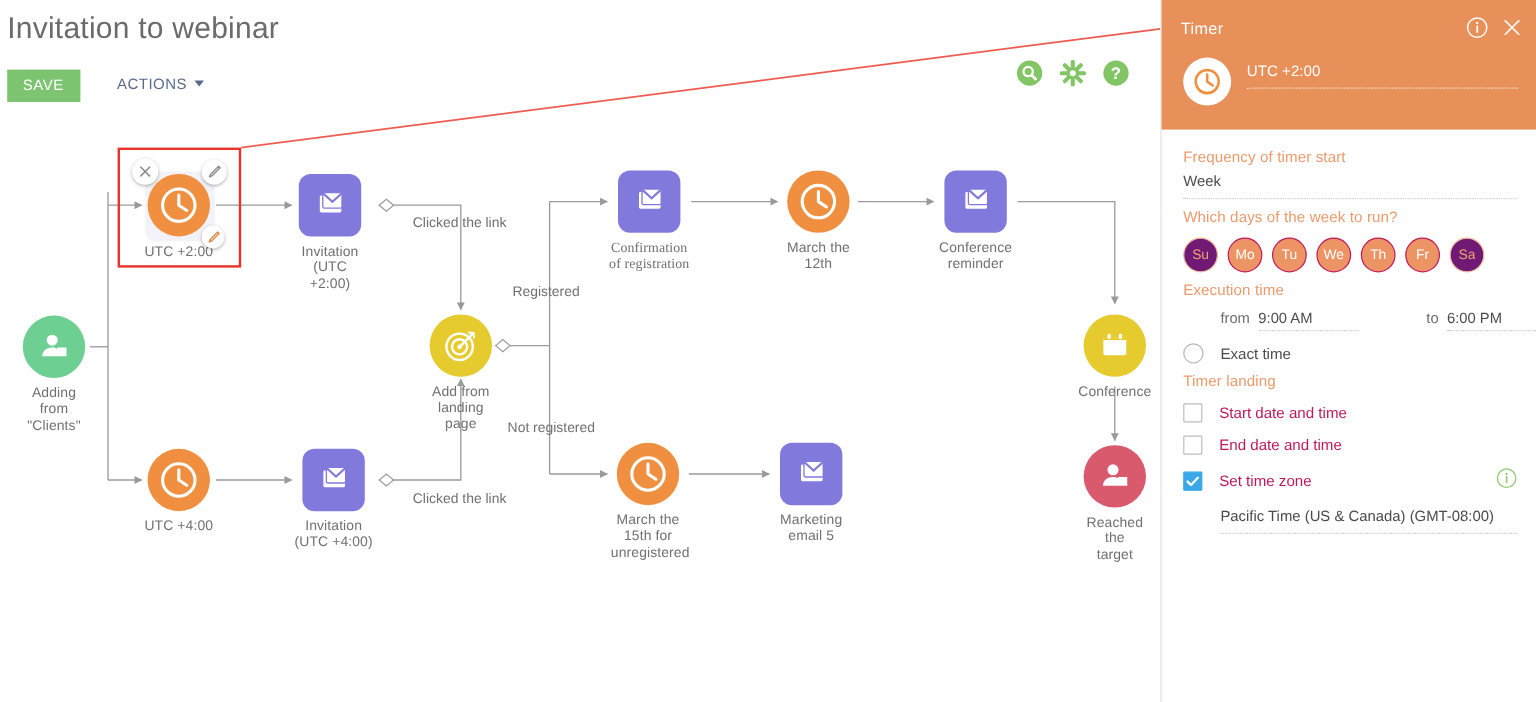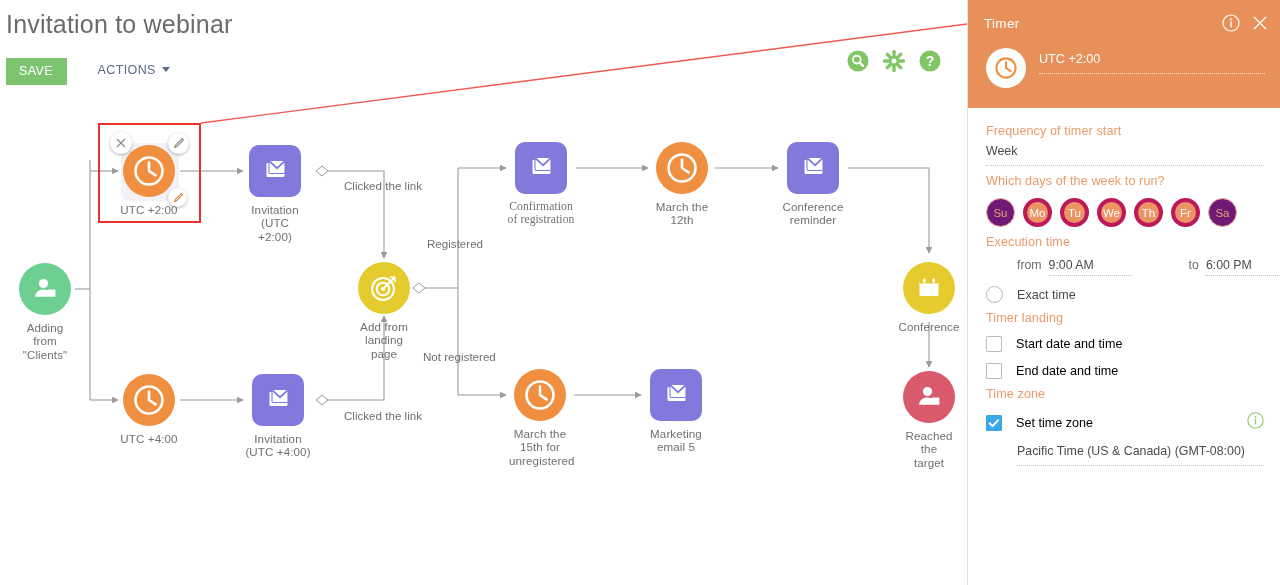--- a/index.html
+++ b/index.html
@@ -114,21 +114,21 @@
   .dotted-value {
     font-size: 12.4px; color: #4b4b4b; padding-bottom: 7px;
     border-bottom: 1px dotted #c9c9c9;
   }
   #day-chips { display: flex; gap: 8px; margin-top: 10px; }
   .day-chip {
     width: 29px; height: 29px; border-radius: 50%;
     display: flex; align-items: center; justify-content: center;
     font-size: 11.5px; cursor: pointer; user-select: none;
   }
-  .day-chip.on { background: #ed9464; color: #fff; border: 4px solid #be185d; }
+  .day-chip.on { background: #ed9464; color: #fff; border: 1px solid #be185d; }
   .day-chip.off { background: #701a75; color: #eca173; border: 1px solid #f0bb9c; }
 
   .radio-row { display: flex; align-items: center; margin-top: 10px; cursor: pointer; }
   .radio {
     width: 17px; height: 17px; border-radius: 50%; border: 1px solid #b6b6b6;
     background: #fff; margin-right: 14px; flex: none; position: relative;
   }
   .radio.on::after {
     content: ""; position: absolute; left: 3.5px; top: 3.5px;
     width: 8px; height: 8px; border-radius: 50%; background: #8f8f8f;
@@ -142,21 +142,21 @@
     padding-bottom: 3px; min-width: 84px;
   }
   .time-field.to-field { min-width: 98px; }
 
   .check-row { display: flex; align-items: center; margin-top: 11px; cursor: pointer; }
   .checkbox {
     width: 16px; height: 16px; border: 1px solid #bdbdbd; background: #fff;
     margin-right: 14px; flex: none; position: relative; border-radius: 1px;
   }
   .checkbox.on { background: #3aa7e8; border-color: #3aa7e8; }
-  .check-label { font-size: 12.6px; color: #000000; }
+  .check-label { font-size: 12.6px; color: #be185d; }
   #tz-info-icon { margin-left: auto; cursor: pointer; }
   #tz-value {
     margin-left: 31px; margin-top: 11px; font-size: 12.4px; color: #4b4b4b;
     border-bottom: 1px dotted #c9c9c9; padding-bottom: 7px;
   }
 </style>
 </head>
 <body>
 
 <div id="app">
@@ -482,21 +482,20 @@
       <div class="field-label">Timer landing</div>
       <div class="check-row">
         <span class="checkbox"></span>
         <span class="check-label">Start date and time</span>
       </div>
       <div class="check-row">
         <span class="checkbox"></span>
         <span class="check-label">End date and time</span>
       </div>
 
-      <div class="field-label">Time zone</div>
       <div class="check-row">
         <span class="checkbox on">
           <svg width="14" height="14" viewBox="0 0 14 14" style="position:absolute;left:0;top:0;">
               <path d="M2.6 7.3 L5.5 10.1 L11.2 4.1" fill="none" stroke="#fff" stroke-width="1.9" stroke-linecap="round" stroke-linejoin="round"></path>
             </svg>
         </span>
         <span class="check-label">Set time zone</span>
         <span id="tz-info-icon">
           <svg width="17" height="17" viewBox="0 0 17 17">
               <circle cx="8.5" cy="8.5" r="7.7" fill="none" stroke="#8ec96f" stroke-width="1.1"></circle>

